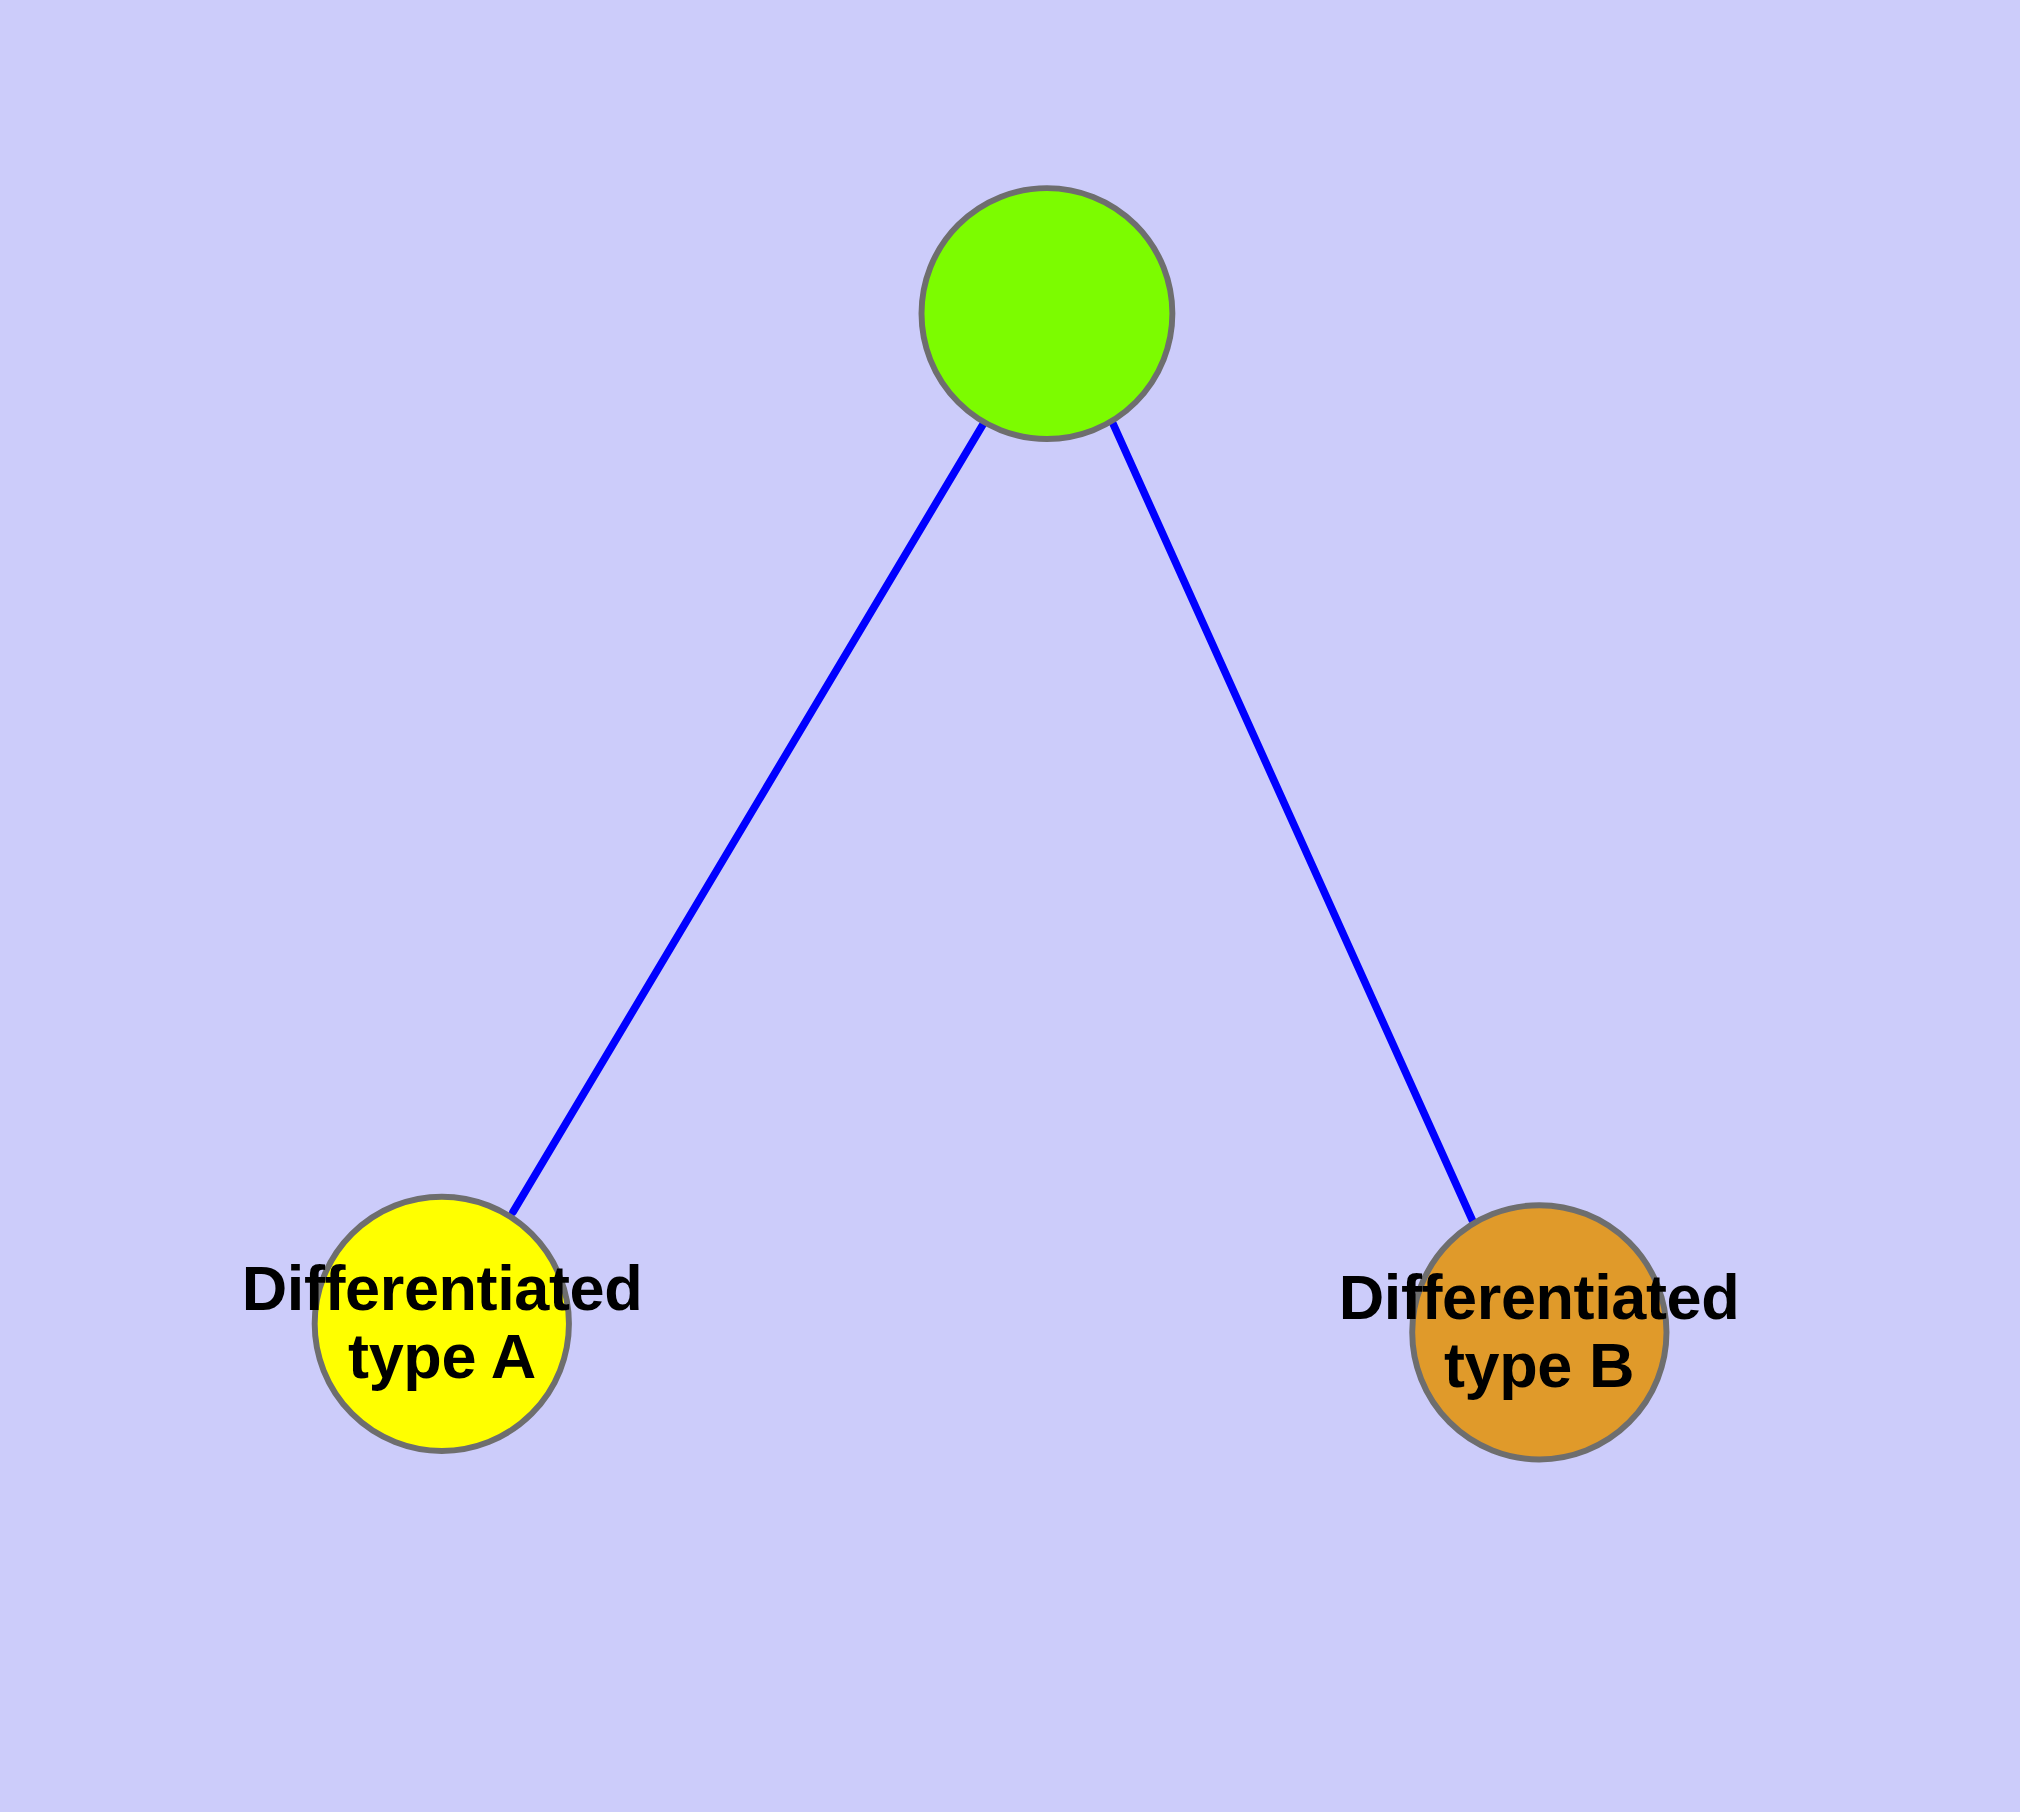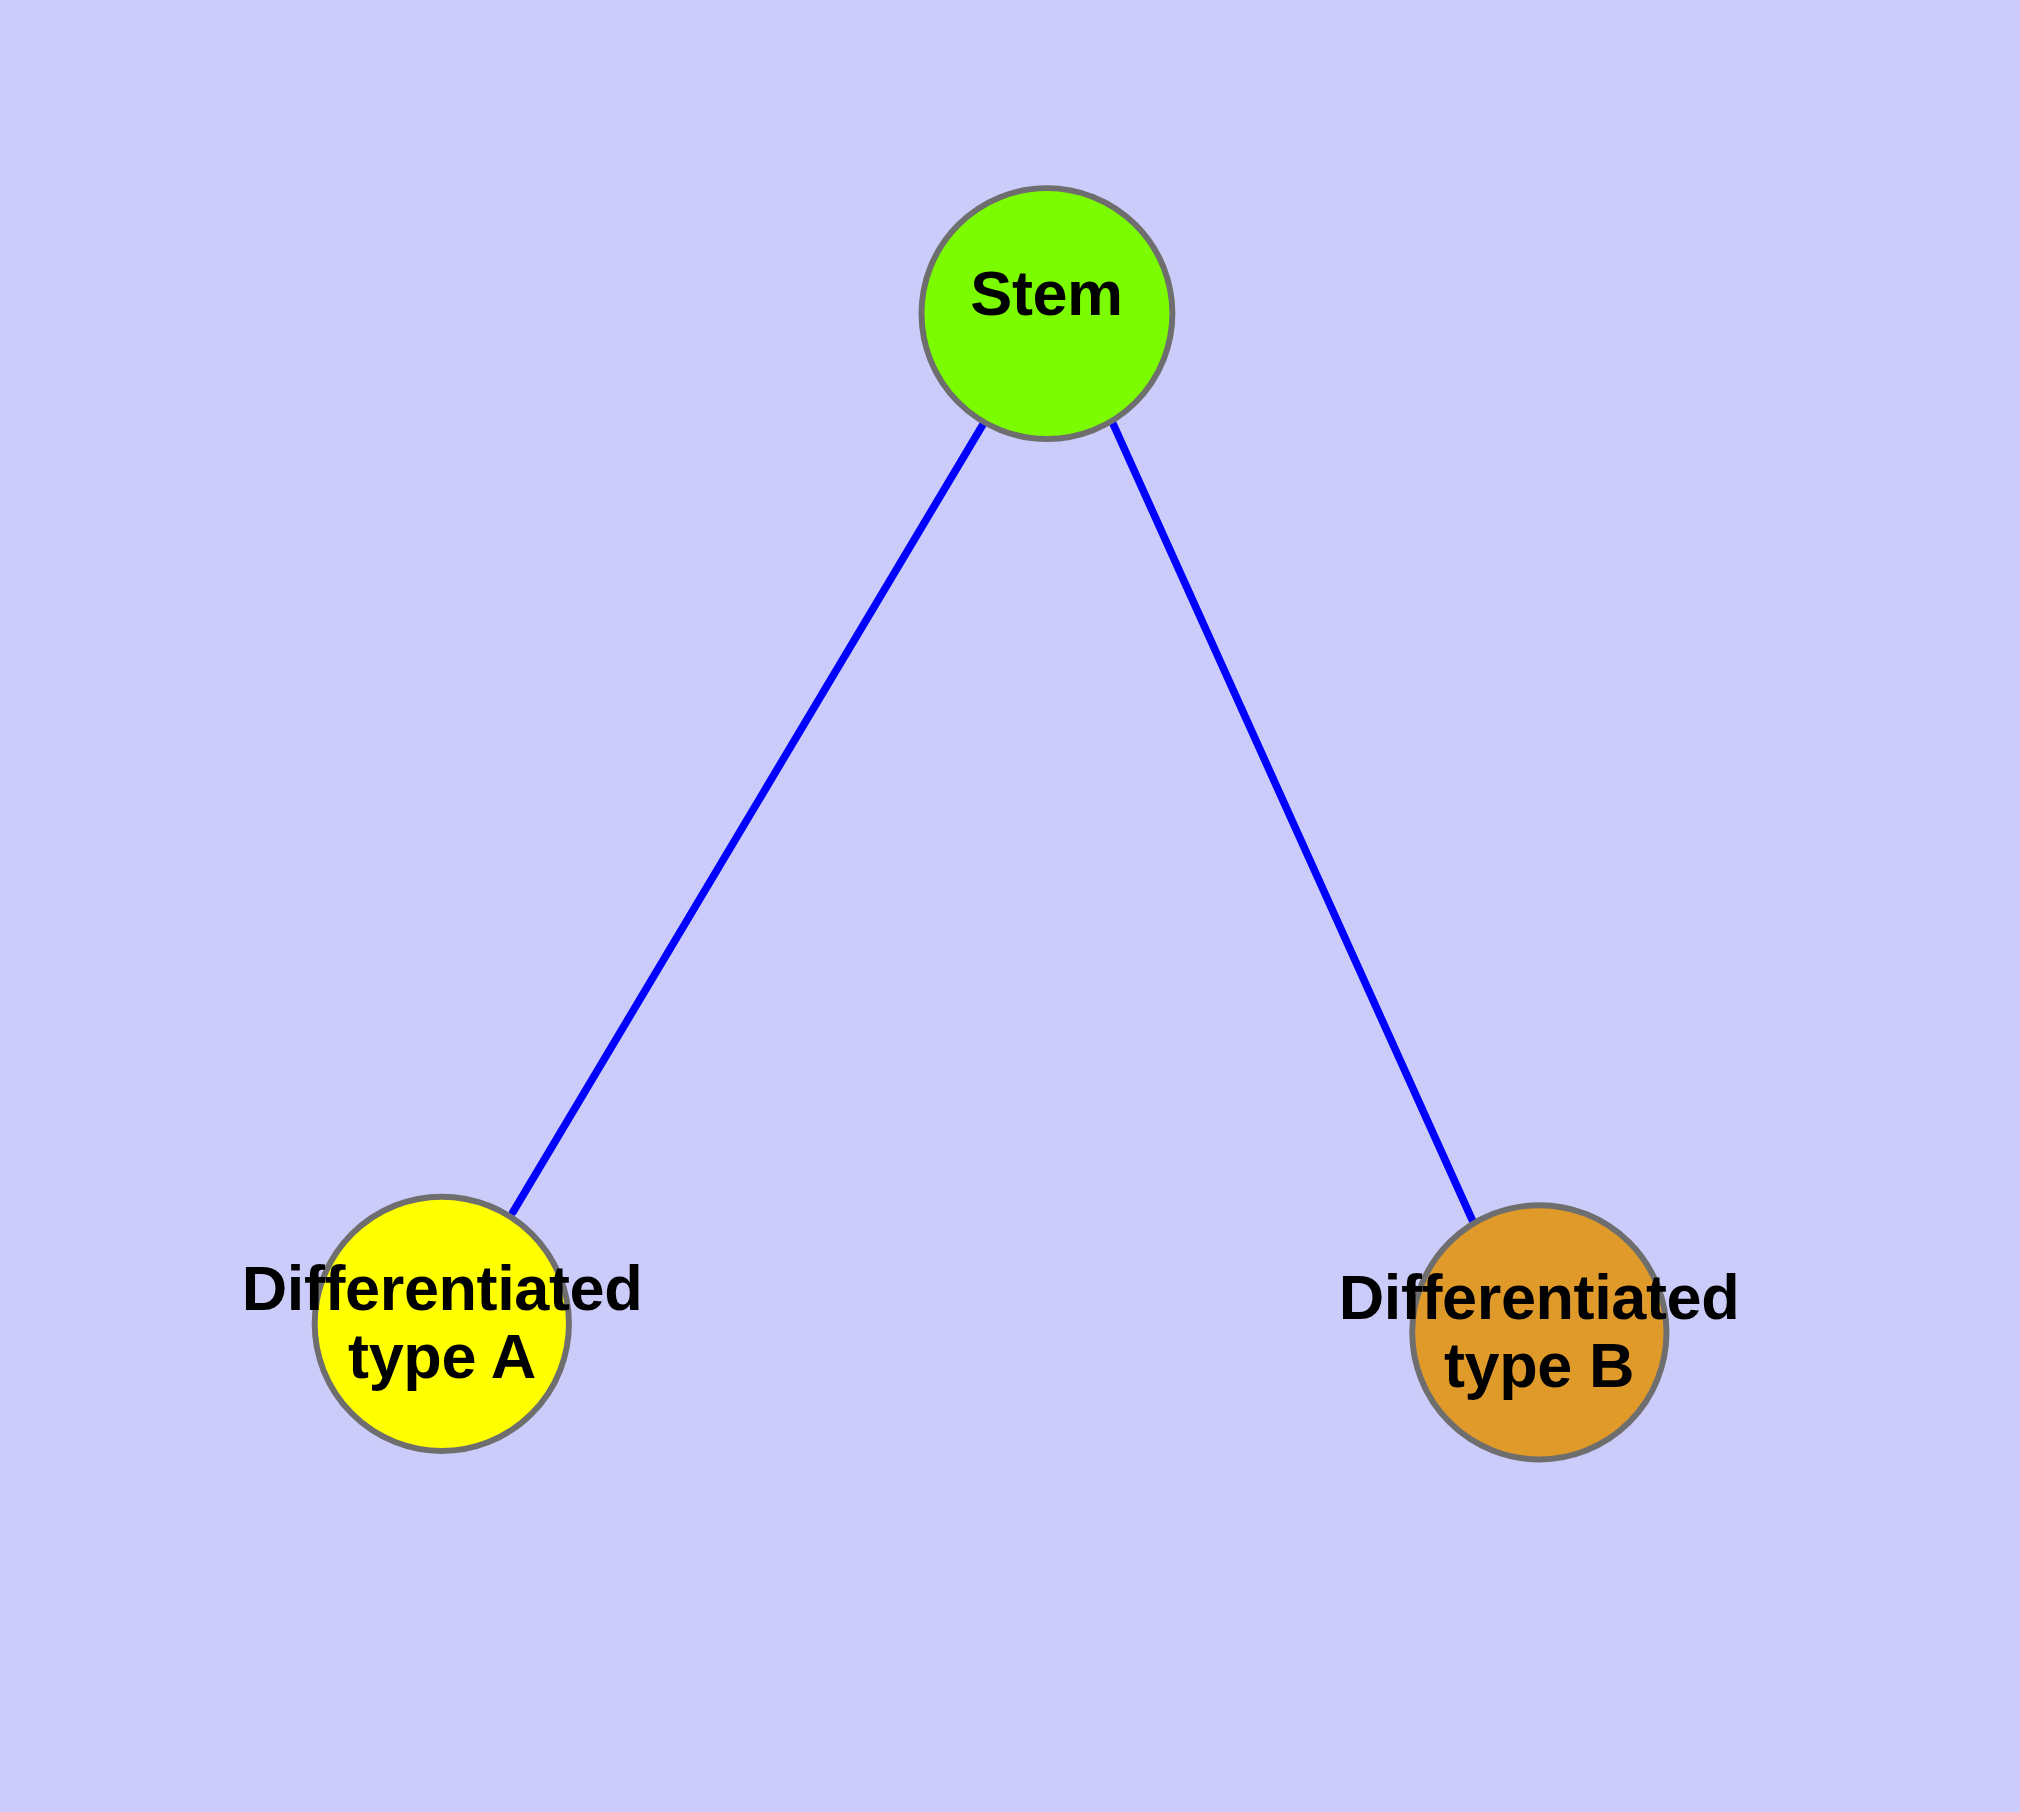--- a/index.html
+++ b/index.html
@@ -63,21 +63,20 @@
       <line x1="1313" y1="500" x2="1737" y2="1440" stroke="#0000ff" stroke-width="9" stroke-linecap="round"></line>
     </g>
 
     <g>
       <circle cx="1235" cy="370" r="148" fill="#7cfc00" stroke="#6e6e6e" stroke-width="7"></circle>
       <circle cx="521" cy="1562" r="150" fill="#ffff00" stroke="#6e6e6e" stroke-width="7"></circle>
       <circle cx="1816" cy="1572" r="150" fill="#e09a2a" stroke="#6e6e6e" stroke-width="7"></circle>
     </g>
   </svg>
 
-  <div class="node-label" id="label-stem">Stem</div>
 
   <div class="node-label" id="label-diff-a">Differentiated
 type A</div>
 
   <div class="node-label" id="label-diff-b">Differentiated
 type B</div>
 
 </div>
 
 

